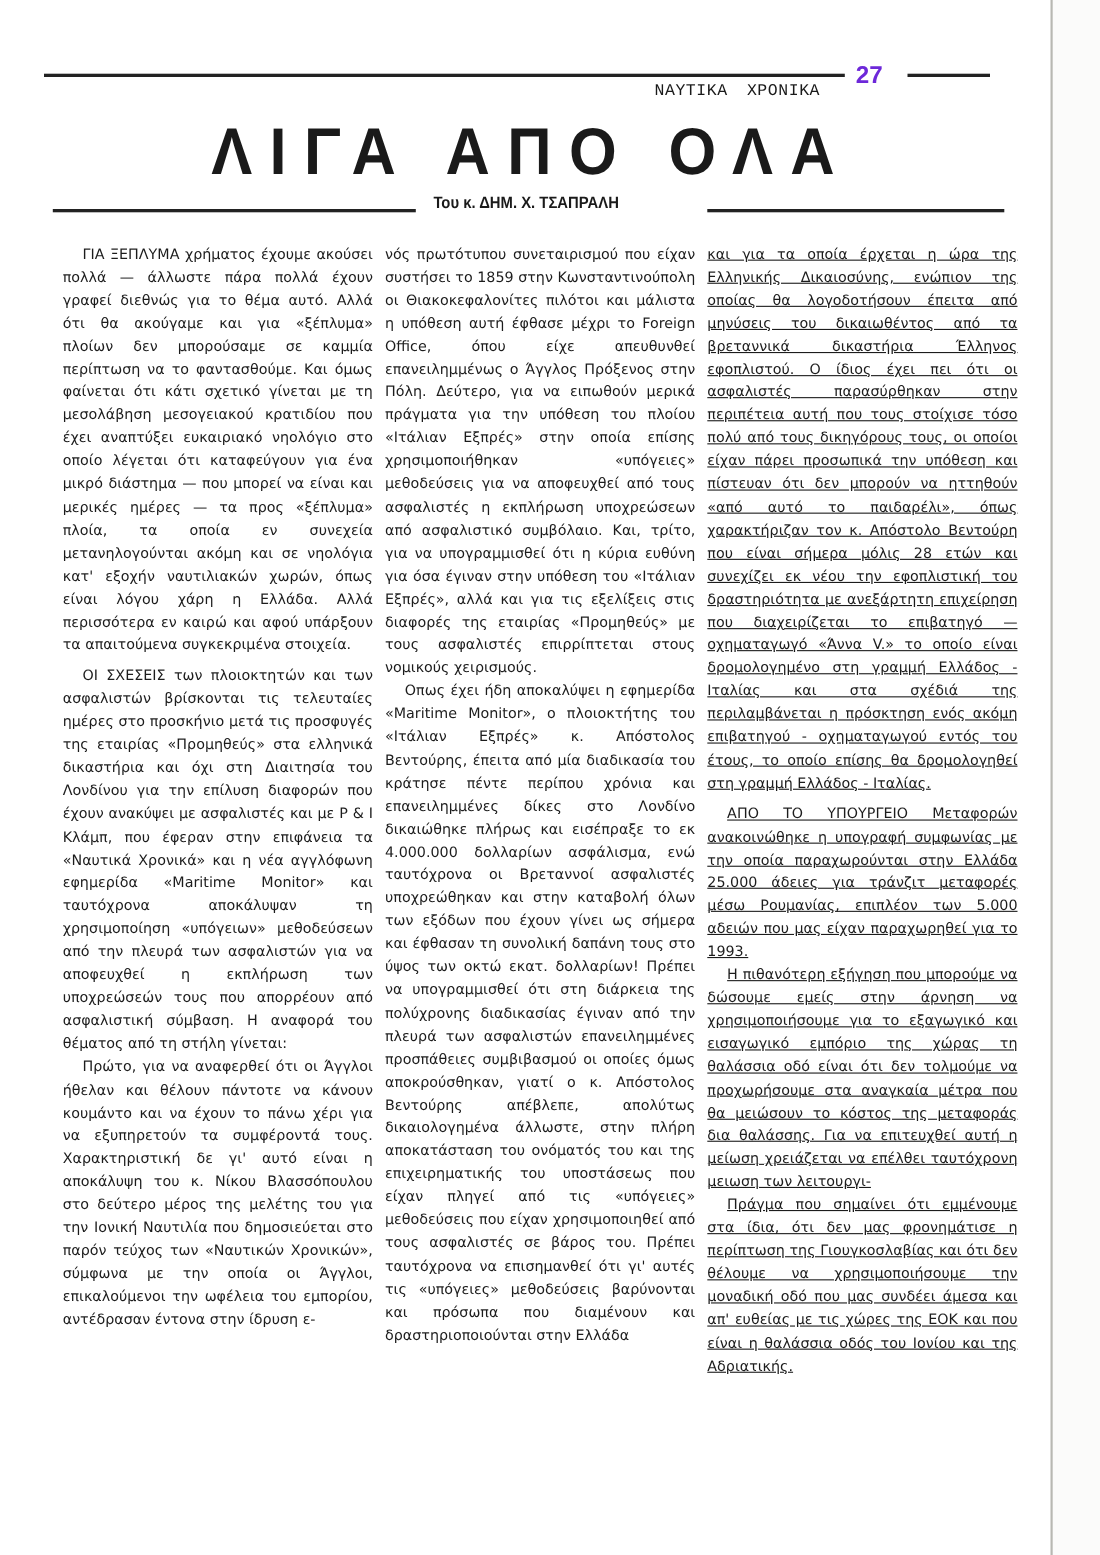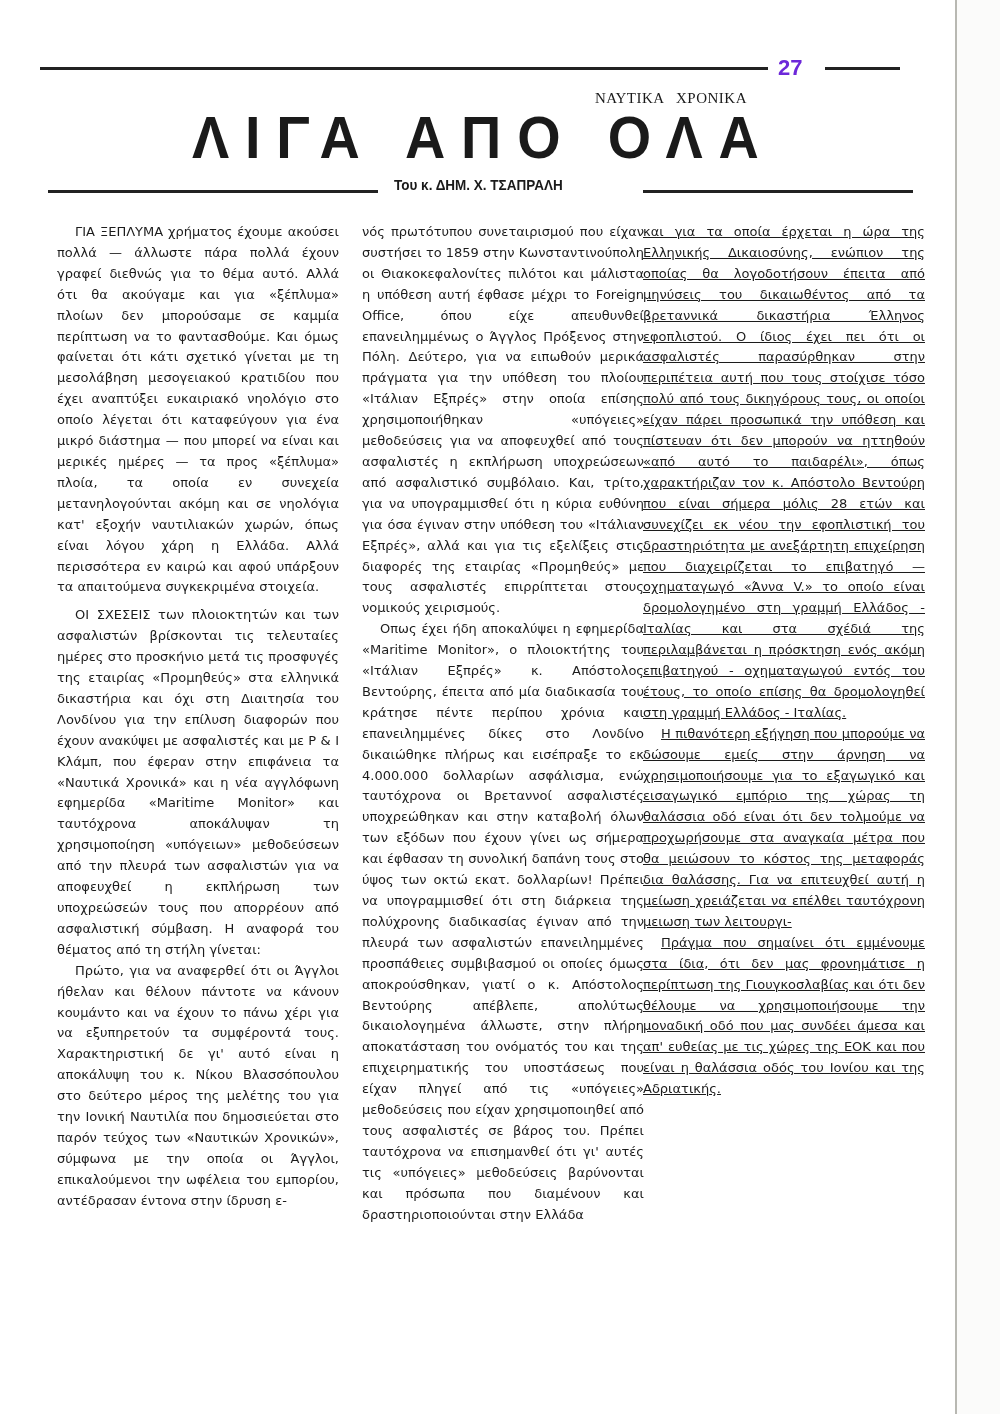--- a/index.html
+++ b/index.html
@@ -4,42 +4,42 @@
 <style>
   html, body { margin: 0; padding: 0; }
   body {
     width: 1000px; height: 1414px; background: #ffffff; position: relative; overflow: hidden;
     font-family: "DejaVu Sans", sans-serif; color: #1b1b1b;
   }
   .page-edge { position: absolute; left: 955px; top: 0; width: 2px; height: 1414px; background: #b8b8b2; }
   .page-edge-shade { position: absolute; left: 957px; top: 0; width: 43px; height: 1414px; background: #fbfbfa; }
   .rule { position: absolute; background: #222; height: 3px; }
   .running-head {
-    position: absolute; left: 595px; top: 90px; font-family: Liberation Serif, serif;
+    position: absolute; left: 595px; top: 74px; font-family: Liberation Mono, monospace;
     font-size: 15px; letter-spacing: 0.5px; color: #1a1a1a; word-spacing: 8px;
   }
   .page-number {
     position: absolute; left: 778px; top: 55px; font-family: "Liberation Sans", sans-serif;
     font-weight: bold; font-size: 22px; color: #6d28d9;
   }
   .headline {
     position: absolute; left: 192px; top: 103px; width: 600px;
     font-family: "Liberation Sans", sans-serif; font-weight: bold; font-size: 60px;
     letter-spacing: 17px; color: #1a1a1a; white-space: nowrap; transform: scaleX(0.93); transform-origin: left;
   }
   .byline {
     position: absolute; left: 394px; top: 176px; font-family: "Liberation Sans", sans-serif;
     font-weight: bold; font-size: 15px; color: #1a1a1a; transform: scaleX(0.9); transform-origin: left;
   }
   .column {
     position: absolute; top: 222px; width: 282px;
     font-size: 13px; line-height: 20.9px; text-align: justify; color: #1c1c1c;
   }
   .col-1 { left: 57px; }
-  .col-2 { left: 362px; }
+  .col-2 { left: 350px; }
   .col-3 { left: 643px; text-decoration: underline; }
   .column p { margin: 0; text-indent: 18px; }
   .column p.cont { text-indent: 0; }
   .column p.gap { margin-top: 7px; }
 </style>
 </head>
 <body>
 
 <div class="page-edge-shade"></div>
 <div class="page-edge"></div>
@@ -61,15 +61,16 @@
   <p>Πρώτο, για να αναφερθεί ότι οι Άγγλοι ήθελαν και θέλουν πάντοτε να κάνουν κουμάντο και να έχουν το πάνω χέρι για να εξυπηρετούν τα συμφέροντά τους. Χαρακτηριστική δε γι' αυτό είναι η αποκάλυψη του κ. Νίκου Βλασσόπουλου στο δεύτερο μέρος της μελέτης του για την Ιονική Ναυτιλία που δημοσιεύεται στο παρόν τεύχος των «Ναυτικών Χρονικών», σύμφωνα με την οποία οι Άγγλοι, επικαλούμενοι την ωφέλεια του εμπορίου, αντέδρασαν έντονα στην ίδρυση ε-</p>
 </div>
 
 <div class="column col-2">
   <p class="cont">νός πρωτότυπου συνεταιρισμού που είχαν συστήσει το 1859 στην Κωνσταντινούπολη οι Θιακοκεφαλονίτες πιλότοι και μάλιστα η υπόθεση αυτή έφθασε μέχρι το Foreign Office, όπου είχε απευθυνθεί επανειλημμένως ο Άγγλος Πρόξενος στην Πόλη. Δεύτερο, για να ειπωθούν μερικά πράγματα για την υπόθεση του πλοίου «Ιτάλιαν Εξπρές» στην οποία επίσης χρησιμοποιήθηκαν «υπόγειες» μεθοδεύσεις για να αποφευχθεί από τους ασφαλιστές η εκπλήρωση υποχρεώσεων από ασφαλιστικό συμβόλαιο. Και, τρίτο, για να υπογραμμισθεί ότι η κύρια ευθύνη για όσα έγιναν στην υπόθεση του «Ιτάλιαν Εξπρές», αλλά και για τις εξελίξεις στις διαφορές της εταιρίας «Προμηθεύς» με τους ασφαλιστές επιρρίπτεται στους νομικούς χειρισμούς.</p>
   <p>Οπως έχει ήδη αποκαλύψει η εφημερίδα «Maritime Monitor», ο πλοιοκτήτης του «Ιτάλιαν Εξπρές» κ. Απόστολος Βεντούρης, έπειτα από μία διαδικασία του κράτησε πέντε περίπου χρόνια και επανειλημμένες δίκες στο Λονδίνο δικαιώθηκε πλήρως και εισέπραξε το εκ 4.000.000 δολλαρίων ασφάλισμα, ενώ ταυτόχρονα οι Βρεταννοί ασφαλιστές υποχρεώθηκαν και στην καταβολή όλων των εξόδων που έχουν γίνει ως σήμερα και έφθασαν τη συνολική δαπάνη τους στο ύψος των οκτώ εκατ. δολλαρίων! Πρέπει να υπογραμμισθεί ότι στη διάρκεια της πολύχρονης διαδικασίας έγιναν από την πλευρά των ασφαλιστών επανειλημμένες προσπάθειες συμβιβασμού οι οποίες όμως αποκρούσθηκαν, γιατί ο κ. Απόστολος Βεντούρης απέβλεπε, απολύτως δικαιολογημένα άλλωστε, στην πλήρη αποκατάσταση του ονόματός του και της επιχειρηματικής του υποστάσεως που είχαν πληγεί από τις «υπόγειες» μεθοδεύσεις που είχαν χρησιμοποιηθεί από τους ασφαλιστές σε βάρος του. Πρέπει ταυτόχρονα να επισημανθεί ότι γι' αυτές τις «υπόγειες» μεθοδεύσεις βαρύνονται και πρόσωπα που διαμένουν και δραστηριοποιούνται στην Ελλάδα</p>
 </div>
 
 <div class="column col-3">
   <p class="cont">και για τα οποία έρχεται η ώρα της Ελληνικής Δικαιοσύνης, ενώπιον της οποίας θα λογοδοτήσουν έπειτα από μηνύσεις του δικαιωθέντος από τα βρεταννικά δικαστήρια Έλληνος εφοπλιστού. Ο ίδιος έχει πει ότι οι ασφαλιστές παρασύρθηκαν στην περιπέτεια αυτή που τους στοίχισε τόσο πολύ από τους δικηγόρους τους, οι οποίοι είχαν πάρει προσωπικά την υπόθεση και πίστευαν ότι δεν μπορούν να ηττηθούν «από αυτό το παιδαρέλι», όπως χαρακτήριζαν τον κ. Απόστολο Βεντούρη που είναι σήμερα μόλις 28 ετών και συνεχίζει εκ νέου την εφοπλιστική του δραστηριότητα με ανεξάρτητη επιχείρηση που διαχειρίζεται το επιβατηγό — οχηματαγωγό «Άννα V.» το οποίο είναι δρομολογημένο στη γραμμή Ελλάδος - Ιταλίας και στα σχέδιά της περιλαμβάνεται η πρόσκτηση ενός ακόμη επιβατηγού - οχηματαγωγού εντός του έτους, το οποίο επίσης θα δρομολογηθεί στη γραμμή Ελλάδος - Ιταλίας.</p>
+  <p class="gap">ΑΠΟ ΤΟ ΥΠΟΥΡΓΕΙΟ Μεταφορών ανακοινώθηκε η υπογραφή συμφωνίας με την οποία παραχωρούνται στην Ελλάδα 25.000 άδειες για τράνζιτ μεταφορές μέσω Ρουμανίας, επιπλέον των 5.000 αδειών που μας είχαν παραχωρηθεί για το 1993.</p>
   <p>Η πιθανότερη εξήγηση που μπορούμε να δώσουμε εμείς στην άρνηση να χρησιμοποιήσουμε για το εξαγωγικό και εισαγωγικό εμπόριο της χώρας τη θαλάσσια οδό είναι ότι δεν τολμούμε να προχωρήσουμε στα αναγκαία μέτρα που θα μειώσουν το κόστος της μεταφοράς δια θαλάσσης. Για να επιτευχθεί αυτή η μείωση χρειάζεται να επέλθει ταυτόχρονη μειωση των λειτουργι-</p>
   <p>Πράγμα που σημαίνει ότι εμμένουμε στα ίδια, ότι δεν μας φρονημάτισε η περίπτωση της Γιουγκοσλαβίας και ότι δεν θέλουμε να χρησιμοποιήσουμε την μοναδική οδό που μας συνδέει άμεσα και απ' ευθείας με τις χώρες της ΕΟΚ και που είναι η θαλάσσια οδός του Ιονίου και της Αδριατικής.</p>
 </div>
 
 </body></html>

